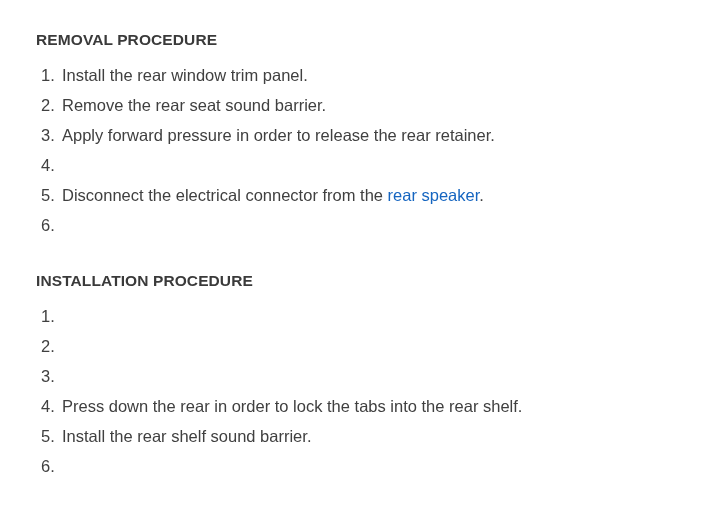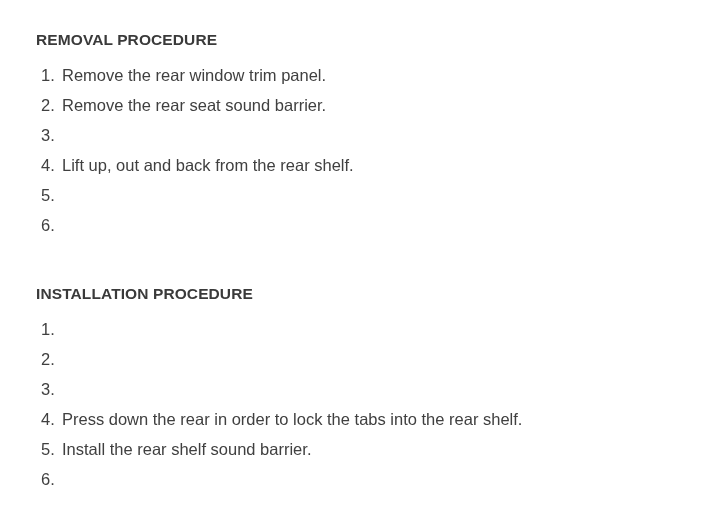--- a/index.html
+++ b/index.html
@@ -25,21 +25,21 @@
     padding: 0;
   }
 
   .section {
     position: absolute;
     left: 0;
     right: 0;
   }
 
   #section-removal { top: 31px; }
-  #section-installation { top: 285px; }
+  #section-installation { top: 272px; }
 
   .section-heading {
     margin: 0 0 0 36px;
     font-family: "Liberation Sans", sans-serif;
     font-size: 15.5px;
     font-weight: bold;
     letter-spacing: 0.1px;
     color: #3a3a3a;
     line-height: 18px;
     white-space: nowrap;
@@ -86,35 +86,36 @@
 </head>
 <body>
 
 <div class="page">
 
   <div class="section" id="section-removal">
     <h2 class="section-heading">REMOVAL PROCEDURE</h2>
     <ol class="step-list first-list">
         <li class="step-item">
           <span class="step-number">1.</span>
-          <span class="step-text"><span>Remove the rear window trim panel.</span></span>
+          <span class="step-text"><span>Install the rear window trim panel.</span></span>
         </li>
         <li class="step-item">
           <span class="step-number">2.</span>
           <span class="step-text"><span>Remove the rear seat sound barrier.</span></span>
         </li>
         <li class="step-item">
           <span class="step-number">3.</span>
+          <span class="step-text"><span>Apply forward pressure in order to release the rear retainer.</span></span>
         </li>
         <li class="step-item">
           <span class="step-number">4.</span>
-          <span class="step-text"><span>Lift up, out and back from the rear shelf.</span></span>
         </li>
         <li class="step-item">
           <span class="step-number">5.</span>
+          <span class="step-text"><span>Disconnect the electrical connector from the </span><a class="link" href="#">rear speaker</a><span>.</span></span>
         </li>
         <li class="step-item">
           <span class="step-number">6.</span>
         </li>
       </ol>
   </div>
 
   <div class="section" id="section-installation">
     <h2 class="section-heading">INSTALLATION PROCEDURE</h2>
     <ol class="step-list first-list">

